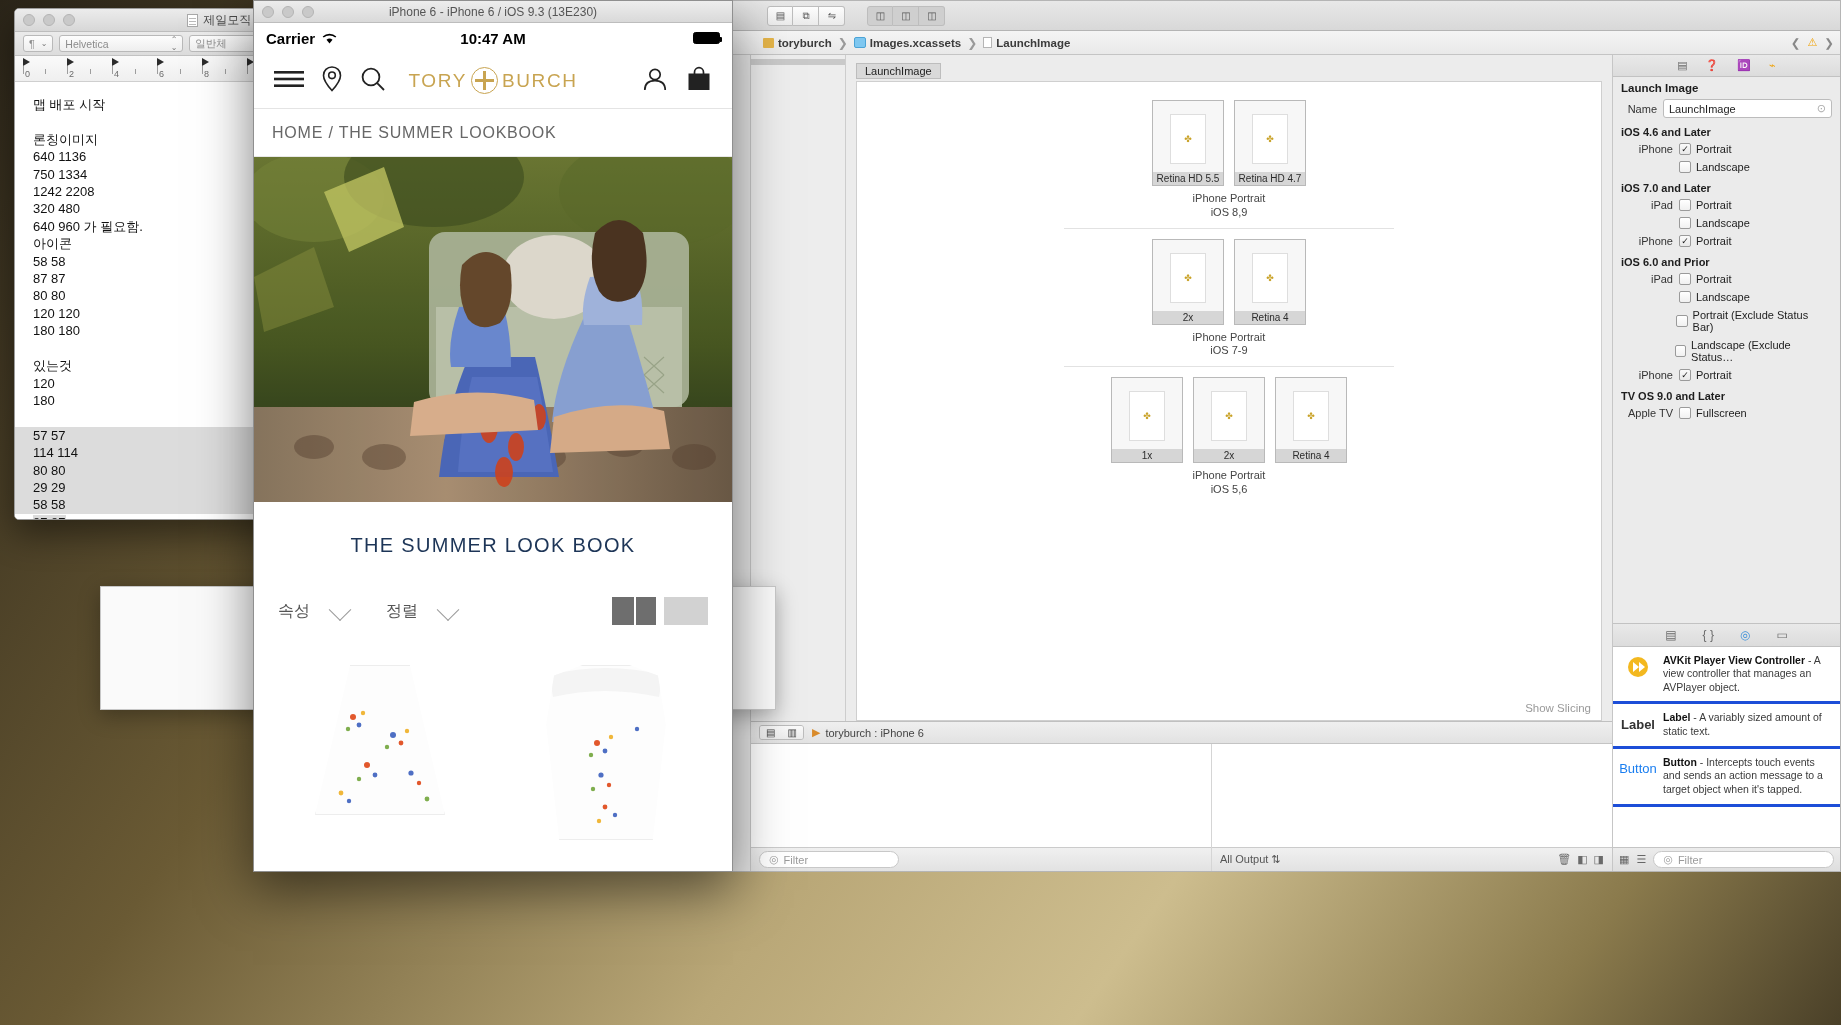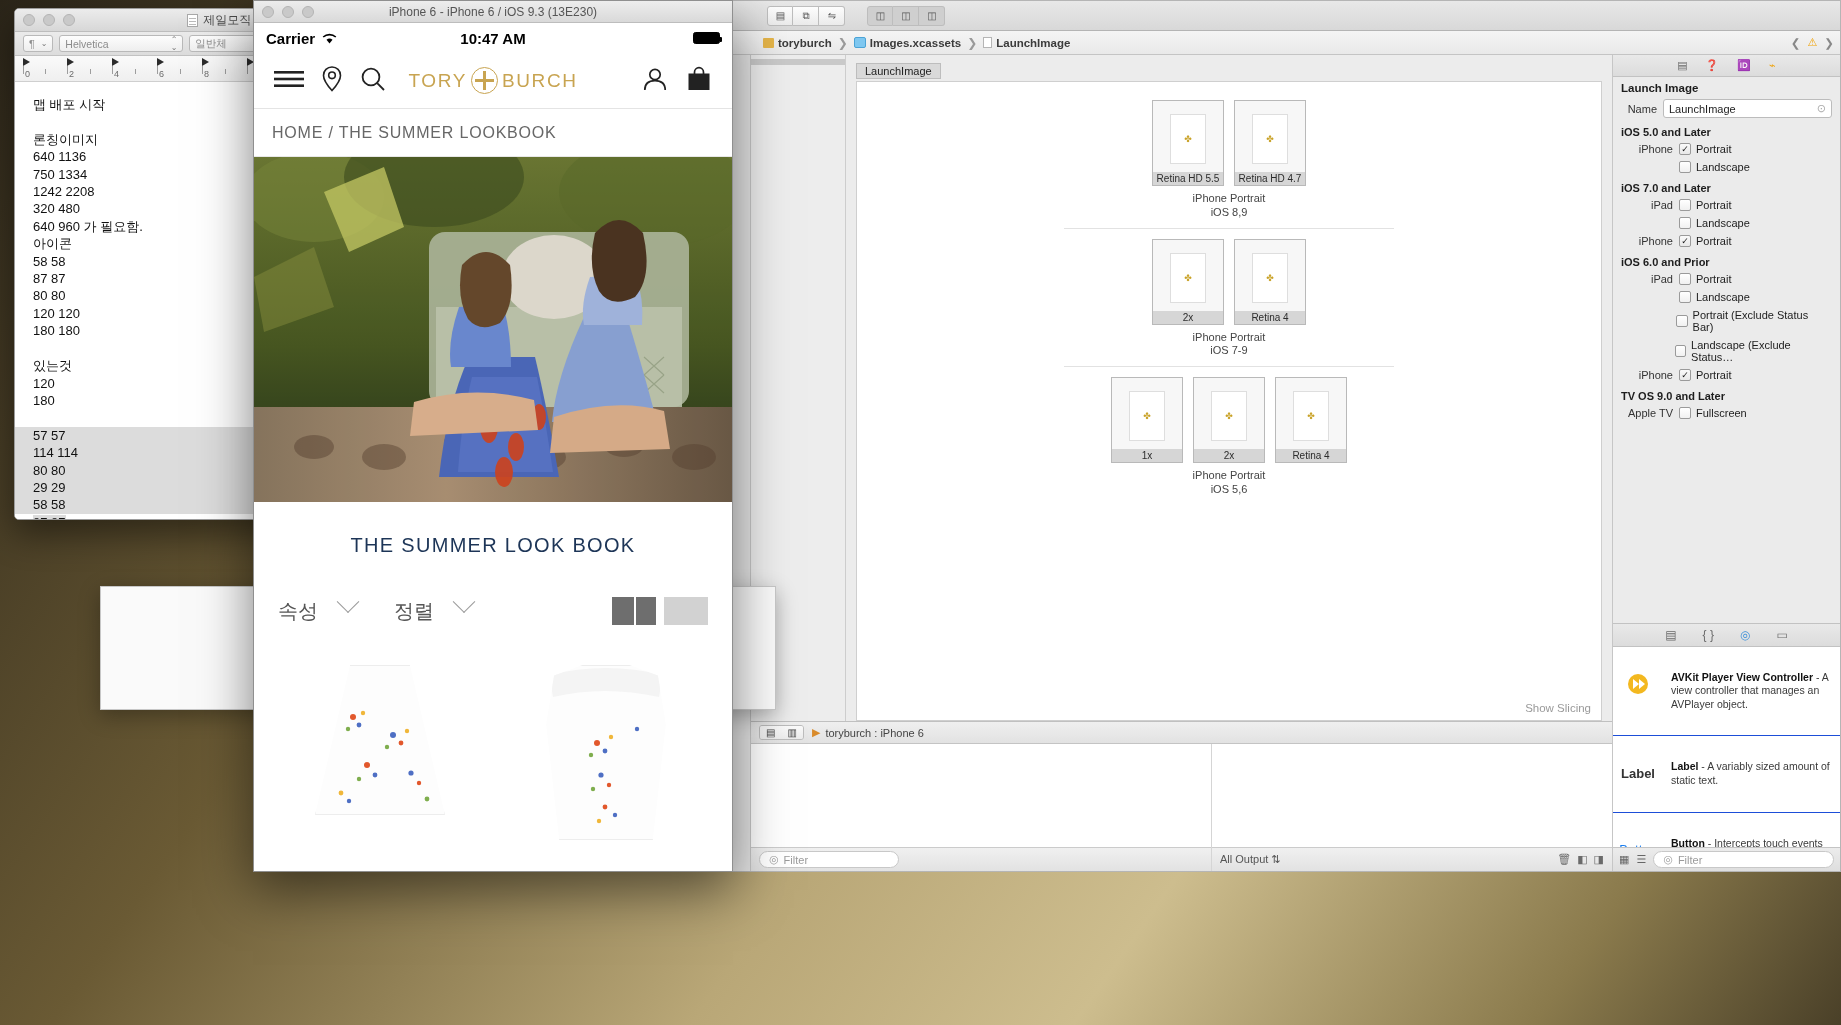--- a/index.html
+++ b/index.html
@@ -92,21 +92,21 @@
   .cb { width:12px; height:12px; border:1px solid #9a9a9a; background:linear-gradient(#fff,#f0f0f0);
         border-radius:2px; display:inline-flex; align-items:center; justify-content:center;
         font-size:9px; color:#1d1d1d; line-height:1; }
   .cb.on { background:linear-gradient(#fafafa,#e8e8e8); }
   .opt-name { width:52px; text-align:right; color:#333; }
   .insp-spacer { flex:1; }
   .lib-tabs { height:24px; background:linear-gradient(#e9e9e9,#dcdcdc); border-top:1px solid #c2c2c2;
               border-bottom:1px solid #c2c2c2; display:flex; align-items:center;
               justify-content:center; gap:26px; color:#6a6a6a; font-size:12px; }
   .lib-list { flex:1; background:#fff; overflow:hidden; }
-  .lib-item { display:flex; gap:16px; padding:24px 8px; border-bottom:1px solid #1d4ed8; align-items:flex-start; }
+  .lib-item { display:flex; gap:8px; padding:7px 8px; border-bottom:3px solid #1d4ed8; align-items:flex-start; }
   .lib-icon { width:34px; height:26px; flex:none; display:flex; align-items:center; justify-content:center; }
   .lib-text { font-size:10.5px; line-height:1.3; color:#3a3a3a; }
   .lib-text b { color:#111; }
   .lib-filter { height:24px; background:linear-gradient(#ececec,#dedede); border-top:1px solid #c4c4c4;
                 display:flex; align-items:center; padding:0 6px; gap:7px; }
 
   
   #textedit { position:absolute; left:14px; top:8px; width:480px; height:512px;
               background:#fff; border:1px solid #9c9c9c; border-radius:5px;
               box-shadow:0 14px 34px rgba(0,0,0,.45); display:flex; flex-direction:column; overflow:hidden; }
@@ -162,21 +162,21 @@
   .tb-mark:before, .tb-mark:after { content:""; position:absolute; background:#c8a451; }
   .tb-mark:before { left:50%; top:3px; bottom:3px; width:3px; margin-left:-1.5px; }
   .tb-mark:after { top:50%; left:3px; right:3px; height:3px; margin-top:-1.5px; }
   .bc { height:48px; flex:none; display:flex; align-items:center; padding:0 18px; font-size:16px;
         letter-spacing:.8px; color:#676767; border-bottom:1px solid #e8e8e8; }
   .hero { height:345px; flex:none; position:relative; overflow:hidden;
           background:linear-gradient(180deg,#2f3a1d 0%,#4a5428 22%,#6a6f3a 38%,#8a8a55 50%,#7d7a4a 70%,#3f3a22 100%); }
   .lookbook-title { text-align:center; font-size:20px; letter-spacing:1.3px; color:#1d3557;
                     padding:32px 0 26px 0; flex:none; }
   .filter-row { height:56px; flex:none; display:flex; align-items:center; padding:0 24px; gap:0; }
-  .f-item { display:flex; align-items:flex-start; gap:22px; color:#555; font-size:20px; }
+  .f-item { display:flex; align-items:flex-end; gap:22px; color:#555; font-size:16px; }
   .chev { width:16px; height:16px; border-right:1.6px solid #9b9b9b; border-bottom:1.6px solid #9b9b9b;
           transform:rotate(45deg) translate(-3px,-3px); }
   .view-toggle { margin-left:auto; display:flex; gap:8px; align-items:center; }
   .vt-a { width:44px; height:28px; background:#6e6e6e; position:relative; }
   .vt-a:after { content:""; position:absolute; left:50%; top:0; bottom:0; width:2px; background:#fff; }
   .vt-b { width:44px; height:28px; background:#d2d2d2; }
   .products { flex:1; display:flex; padding:16px 22px 0 22px; gap:18px; }
   .pcard { flex:1; display:flex; align-items:flex-start; justify-content:center; padding-top:10px; }
   .skirt { width:130px; height:150px; background:#fdfdfd;
            clip-path: polygon(27% 0%, 73% 0%, 100% 100%, 0% 100%);
@@ -368,21 +368,21 @@
       <div class="insp-title">Launch Image</div>
 
       <div class="insp-row">
         <span class="insp-label" style="width:36px">Name</span>
         <span class="insp-field">
           <span>LaunchImage</span>
           <span style="color:#aaa">⊙</span>
         </span>
       </div>
 
-      <div class="insp-section">iOS 5.0 and Later</div>
+      <div class="insp-section">iOS 4.6 and Later</div>
       <div class="insp-row">
         <span class="opt-name">iPhone</span>
         <span class="insp-check">
           <span class="cb on">✓</span>
           <span>Portrait</span>
         </span>
       </div>
       <div class="insp-row">
         <span class="opt-name"></span>
         <span class="insp-check">

